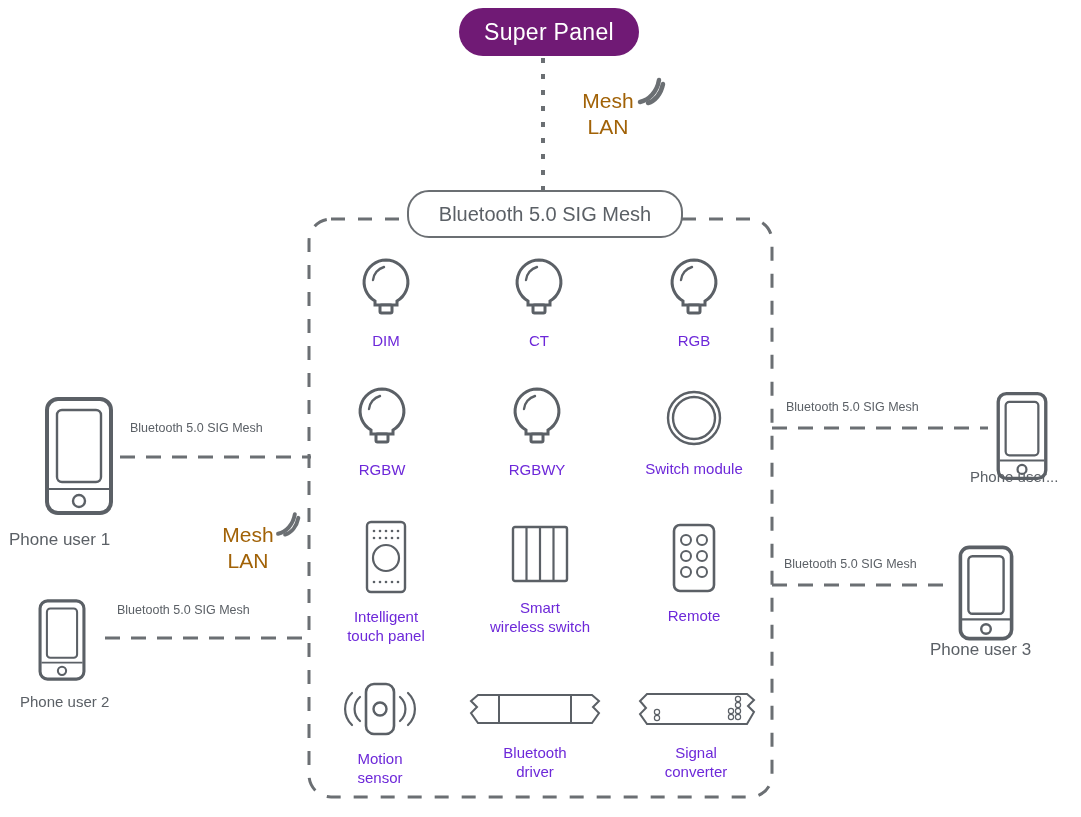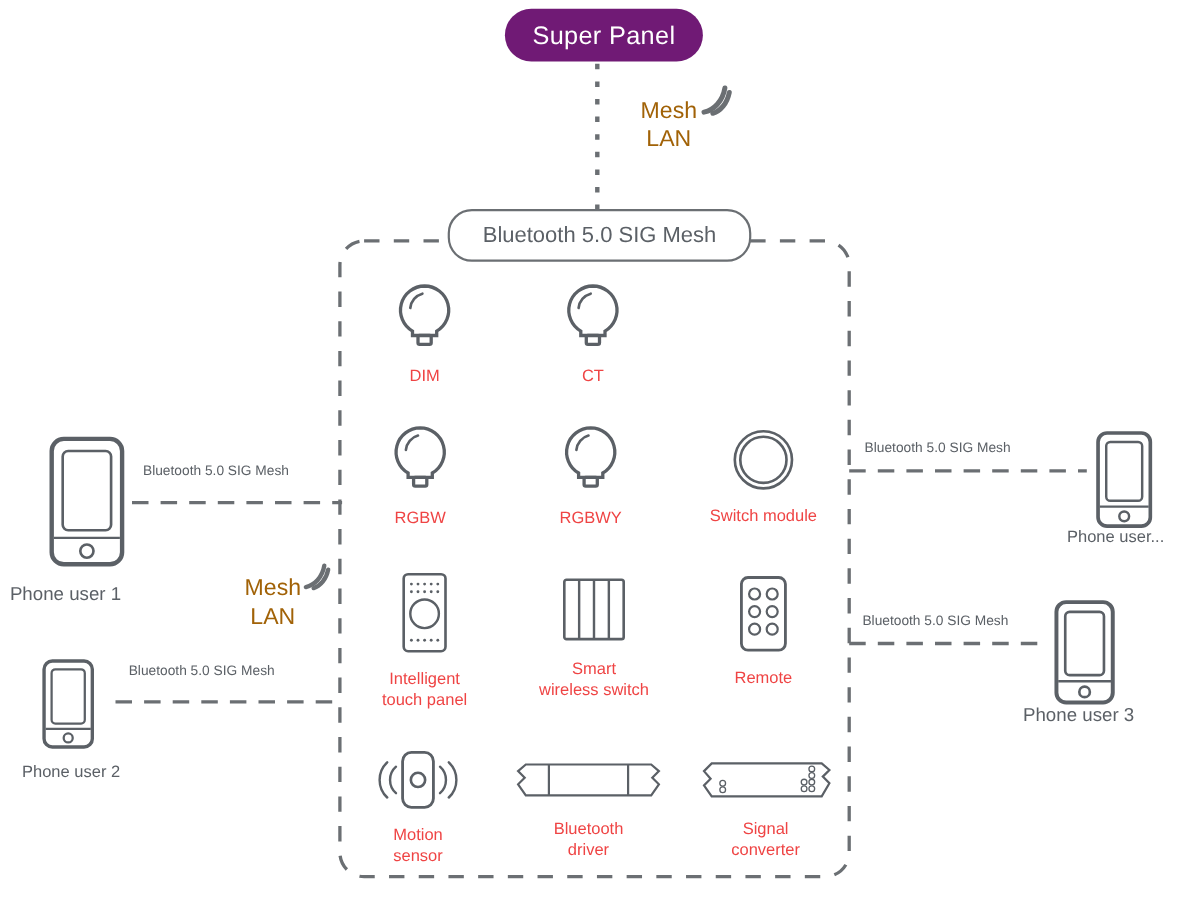--- a/index.html
+++ b/index.html
@@ -67,33 +67,33 @@
   #mesh-lan-left { left: 215px; top: 522px; width: 66px; }
 
   .link-label {
     font-size: 12.5px;
     color: #5b6066;
     white-space: nowrap;
   }
 
   .device-label {
     font-size: 15px;
-    color: #ef4444;
+    color: #6d28d9;
     text-align: center;
     line-height: 1.25;
     white-space: pre-line;
   }
 
   .phone-label {
     color: #5b6066;
     white-space: nowrap;
   }
   #phone-label-1 { font-size: 17px; left: 9px; top: 530px; }
   #phone-label-2 { font-size: 15px; left: 20px; top: 693px; }
-  #phone-label-r1 { font-size: 15px; left: 970px; top: 480px; }
+  #phone-label-r1 { font-size: 15px; left: 970px; top: 468px; }
   #phone-label-3 { font-size: 17px; left: 930px; top: 640px; }
 
   .node { position: absolute; }
   .icon-wrap { display: block; }
 </style>
 </head>
 <body>
 
 <div id="canvas">
 
@@ -198,20 +198,28 @@
 
   <div class="node" style="left:510px; top:256px;">
     <svg width="58" height="62" viewBox="0 0 58 62">
       <path d="M29 4 A22 22 0 0 1 40 45 L40 49 L18 49 L18 45 A22 22 0 0 1 29 4 Z" fill="#fff" stroke="#5b6066" stroke-width="3"></path>
       <path d="M16 24 A15 15 0 0 1 27 11" fill="none" stroke="#5b6066" stroke-width="2.4" stroke-linecap="round"></path>
       <rect x="23" y="49" width="12" height="8" rx="1.5" fill="#fff" stroke="#5b6066" stroke-width="3"></rect>
     </svg>
     <div class="device-label" style="width:58px; margin-top:10px;">CT</div>
   </div>
 
+  <div class="node" style="left:665px; top:256px;">
+    <svg width="58" height="62" viewBox="0 0 58 62">
+      <path d="M29 4 A22 22 0 0 1 40 45 L40 49 L18 49 L18 45 A22 22 0 0 1 29 4 Z" fill="#fff" stroke="#5b6066" stroke-width="3"></path>
+      <path d="M16 24 A15 15 0 0 1 27 11" fill="none" stroke="#5b6066" stroke-width="2.4" stroke-linecap="round"></path>
+      <rect x="23" y="49" width="12" height="8" rx="1.5" fill="#fff" stroke="#5b6066" stroke-width="3"></rect>
+    </svg>
+    <div class="device-label" style="width:58px; margin-top:10px;">RGB</div>
+  </div>
 
   <div class="node" style="left:353px; top:385px;">
     <svg width="58" height="62" viewBox="0 0 58 62">
       <path d="M29 4 A22 22 0 0 1 40 45 L40 49 L18 49 L18 45 A22 22 0 0 1 29 4 Z" fill="#fff" stroke="#5b6066" stroke-width="3"></path>
       <path d="M16 24 A15 15 0 0 1 27 11" fill="none" stroke="#5b6066" stroke-width="2.4" stroke-linecap="round"></path>
       <rect x="23" y="49" width="12" height="8" rx="1.5" fill="#fff" stroke="#5b6066" stroke-width="3"></rect>
     </svg>
     <div class="device-label" style="width:58px; margin-top:10px;">RGBW</div>
   </div>
 

